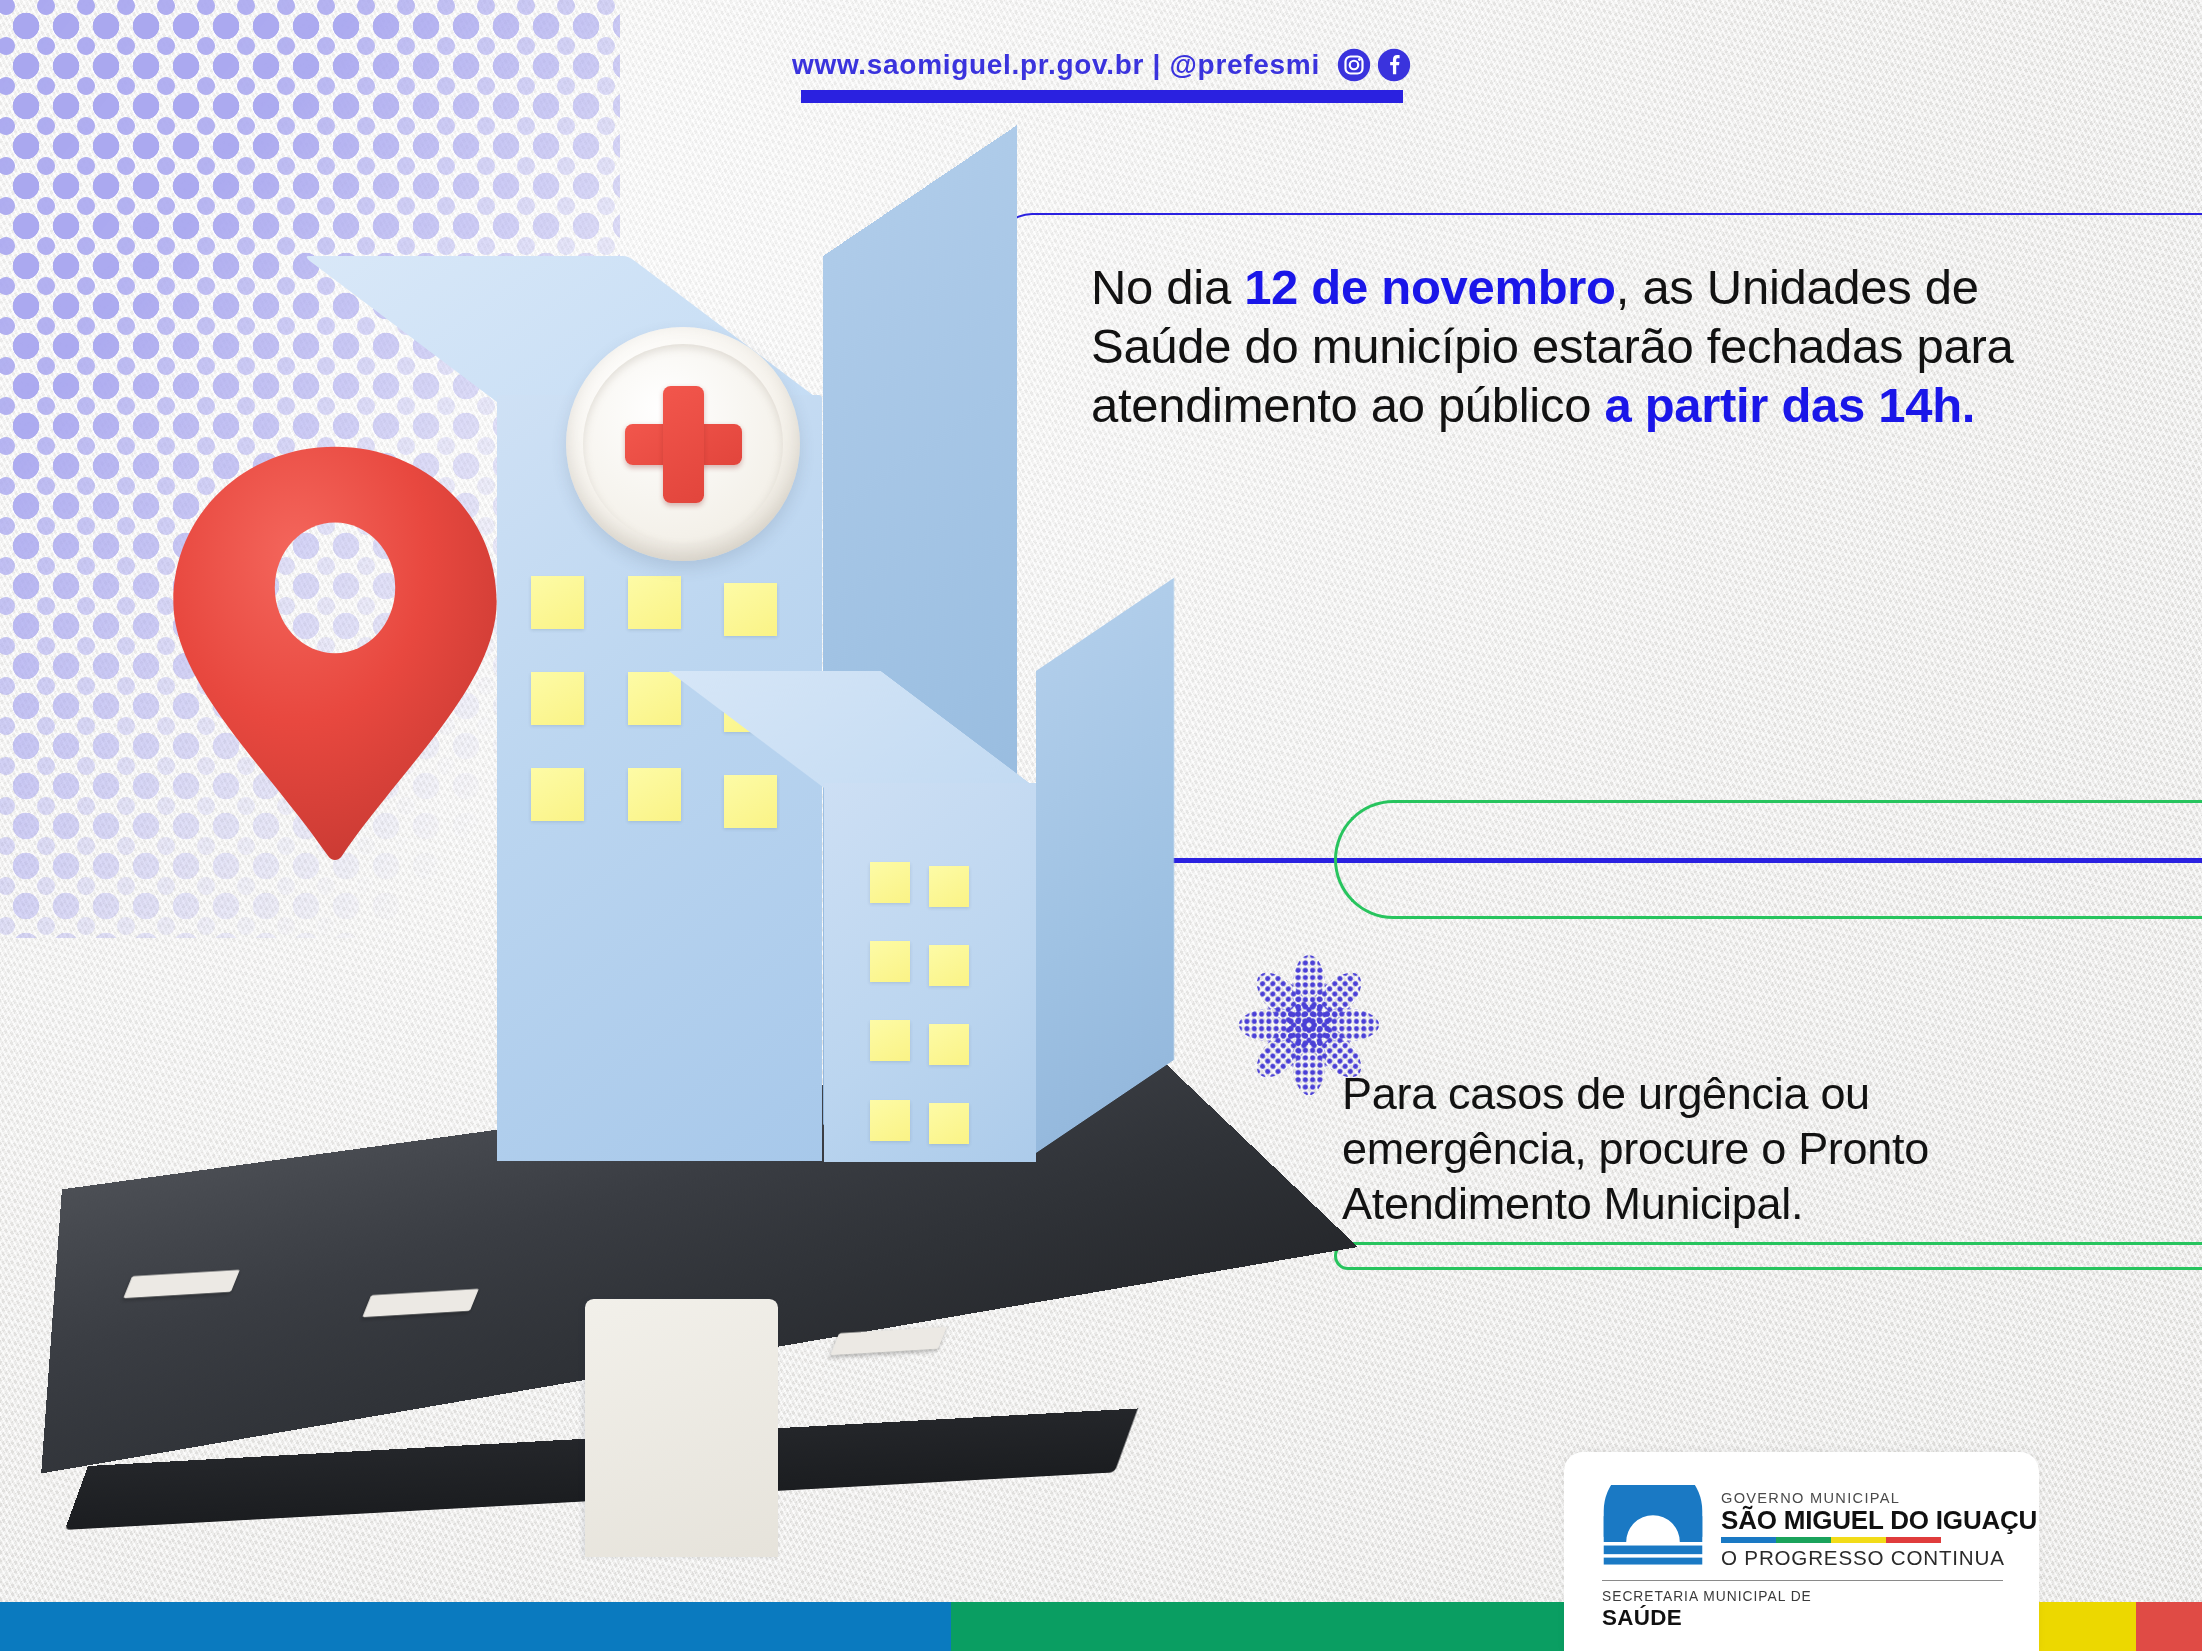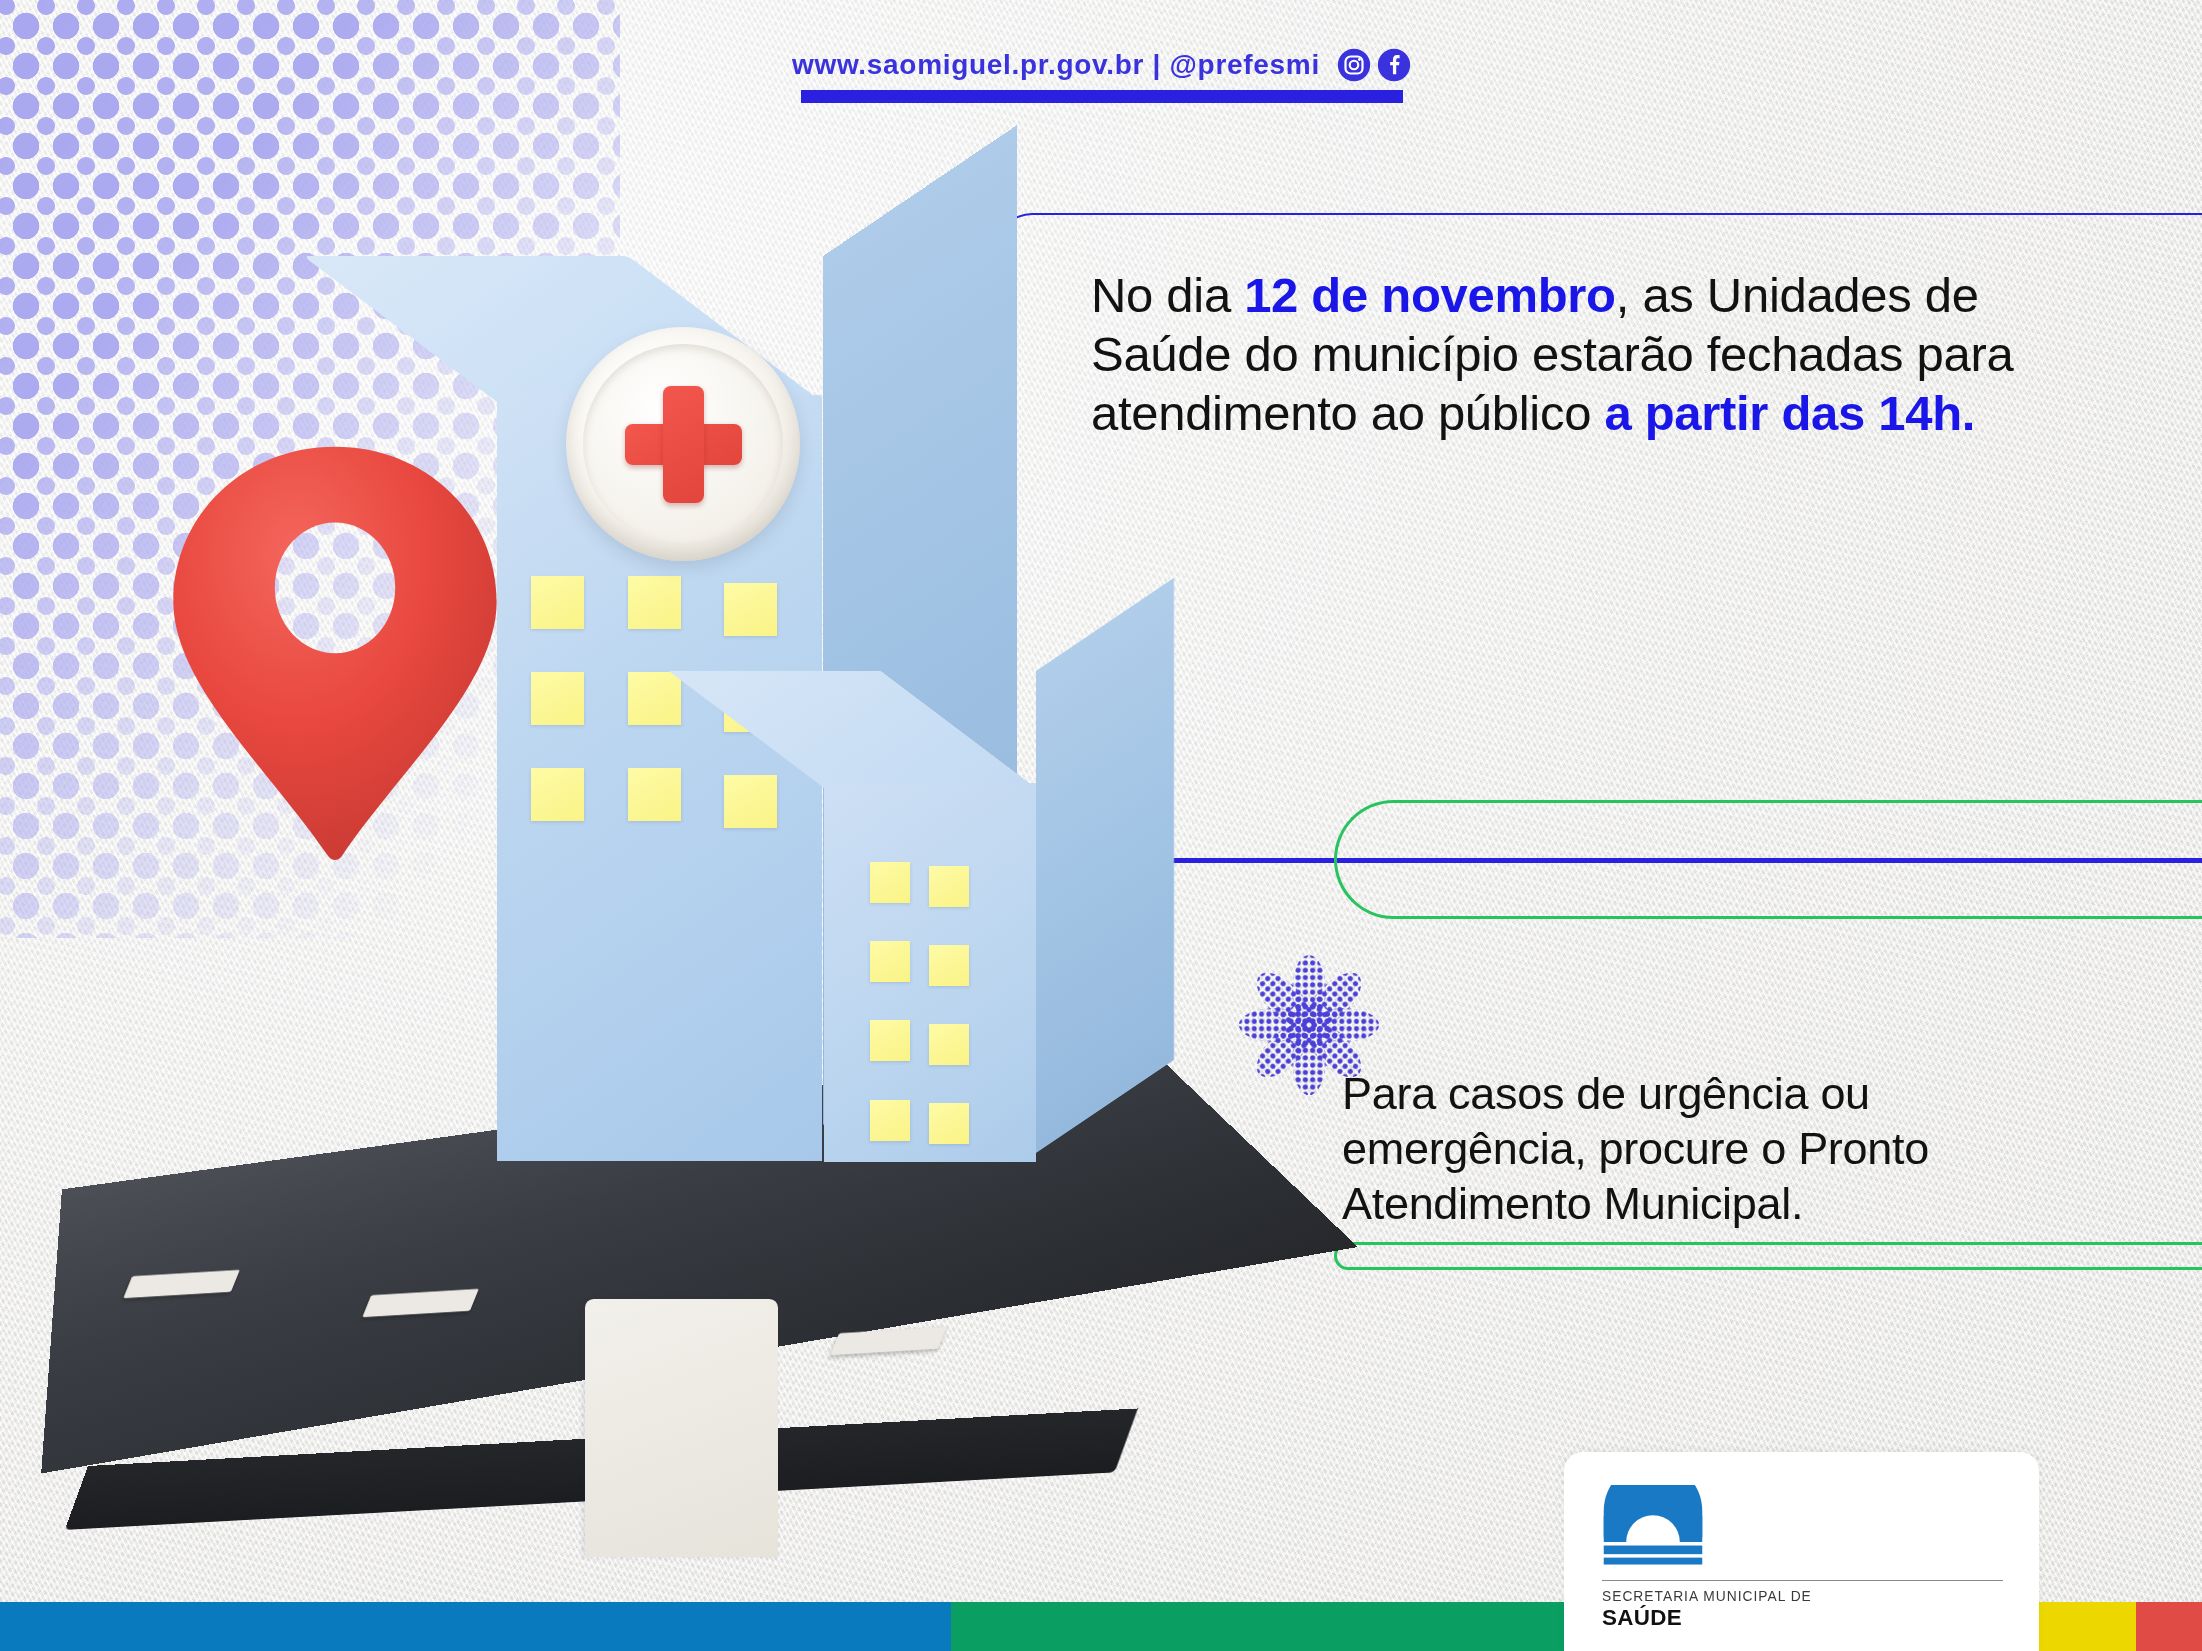--- a/index.html
+++ b/index.html
@@ -190,21 +190,20 @@
   
   .pin { position:absolute; left:163px; top:82px; width:344px; height:422px; }
 
   
   .textcol { position:absolute; left:1091px; top:258px; width:1015px; }
   .para {
     color:#121212; line-height:1.20;
     font-family:"Liberation Sans", sans-serif;
     font-weight:400;
     letter-spacing:-0.3px;
-    margin-top:8px;
   }
   .p1 { font-size:49px; }
   .p1 b { color:#1a16e8; font-weight:700; }
   .p2 { font-size:45px; margin-top:36px; }
 
   .urgency {
     position:absolute; left:1342px; top:1067px; width:766px;
     text-align:left; font-size:45px; line-height:1.22;
     color:#121212; letter-spacing:-0.3px;
   }
@@ -391,20 +390,31 @@
             <rect x="20" y="10" width="24" height="26" transform="rotate(-32 32 23)"></rect>
             <rect x="74" y="10" width="24" height="26" transform="rotate(32 86 23)"></rect>
             <rect x="2" y="36" width="26" height="24"></rect>
             <rect x="90" y="36" width="26" height="24"></rect>
             <path d="M2 30 A57 57 0 0 1 116 30 L116 66 L90 66 A31 31 0 0 0 28 66 L2 66 Z"></path>
             <rect x="2" y="70" width="114" height="10"></rect>
             <rect x="2" y="84" width="114" height="8"></rect>
           </g>
         </svg>
       </span>
+      <div class="logo-words">
+        <div class="lw-small">GOVERNO MUNICIPAL</div>
+        <div class="lw-big">SÃO MIGUEL DO IGUAÇU</div>
+        <div class="lw-bar">
+          <i style="background:#1a79c4"></i>
+            <i style="background:#1ba35c"></i>
+            <i style="background:#f2dc18"></i>
+            <i style="background:#e03c3c"></i>
+        </div>
+        <div class="lw-sub">O PROGRESSO CONTINUA</div>
+      </div>
     </div>
     <div class="logo-divider"></div>
     <div class="lw-sec">SECRETARIA MUNICIPAL DE</div>
     <div class="lw-saude">SAÚDE</div>
   </div>
 
 </div>
 
 
 </body></html>

